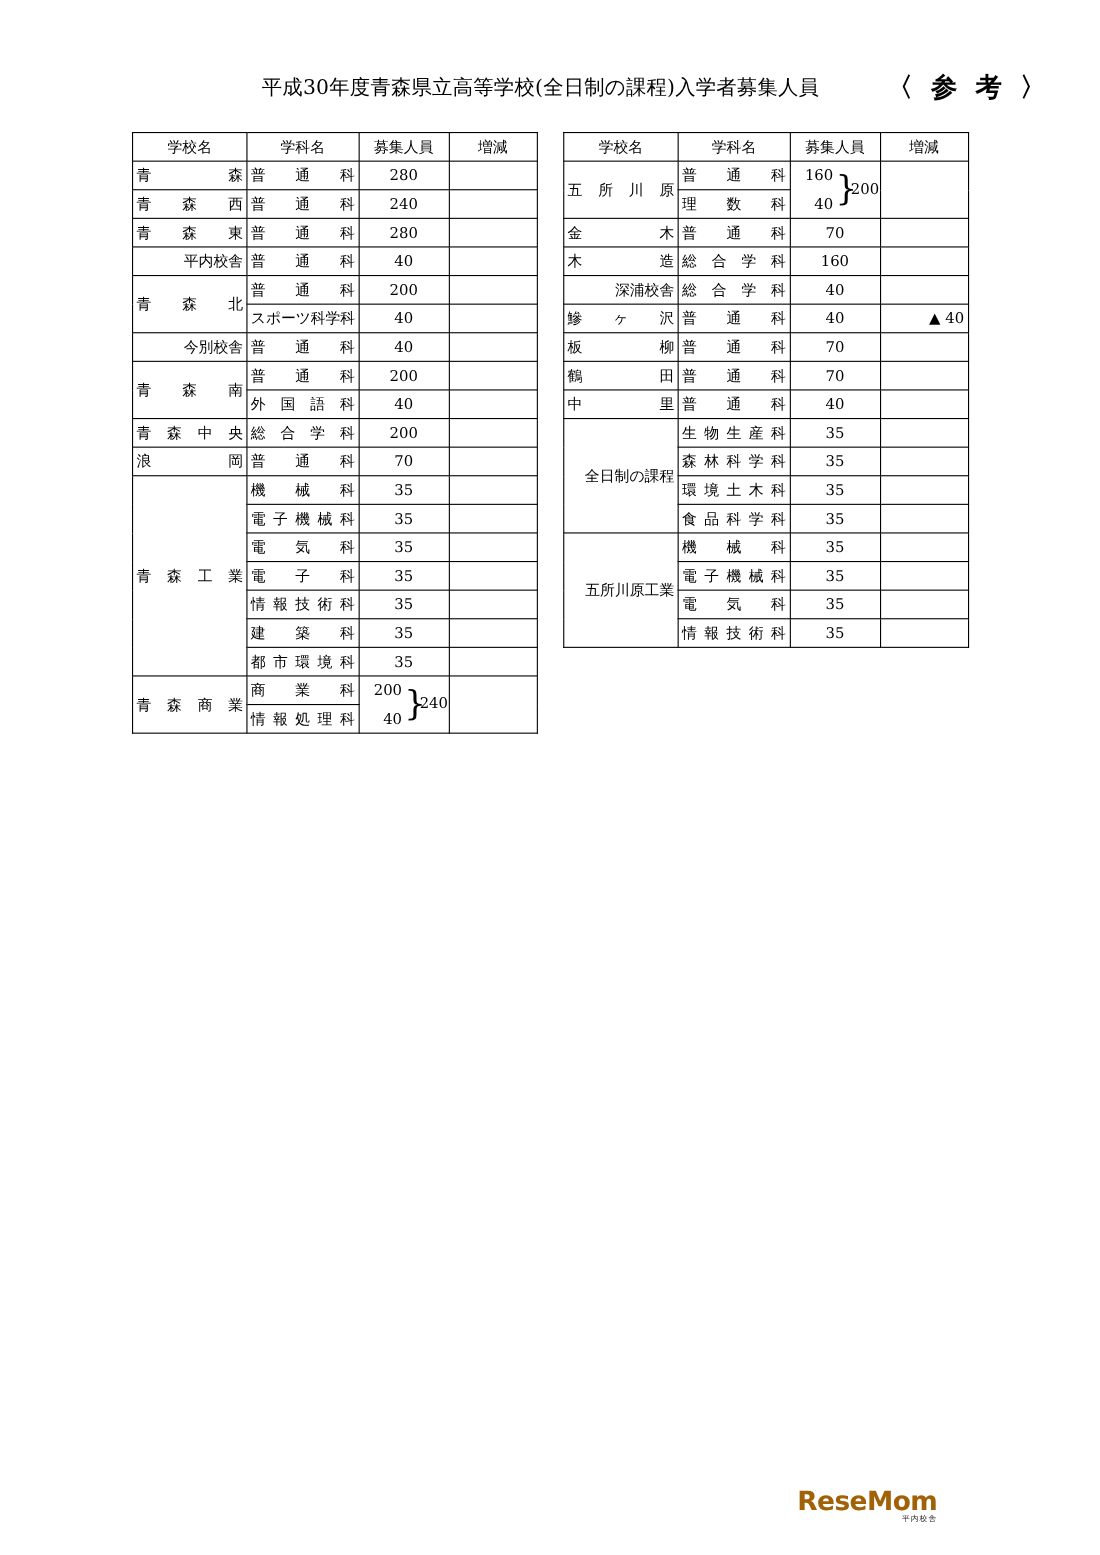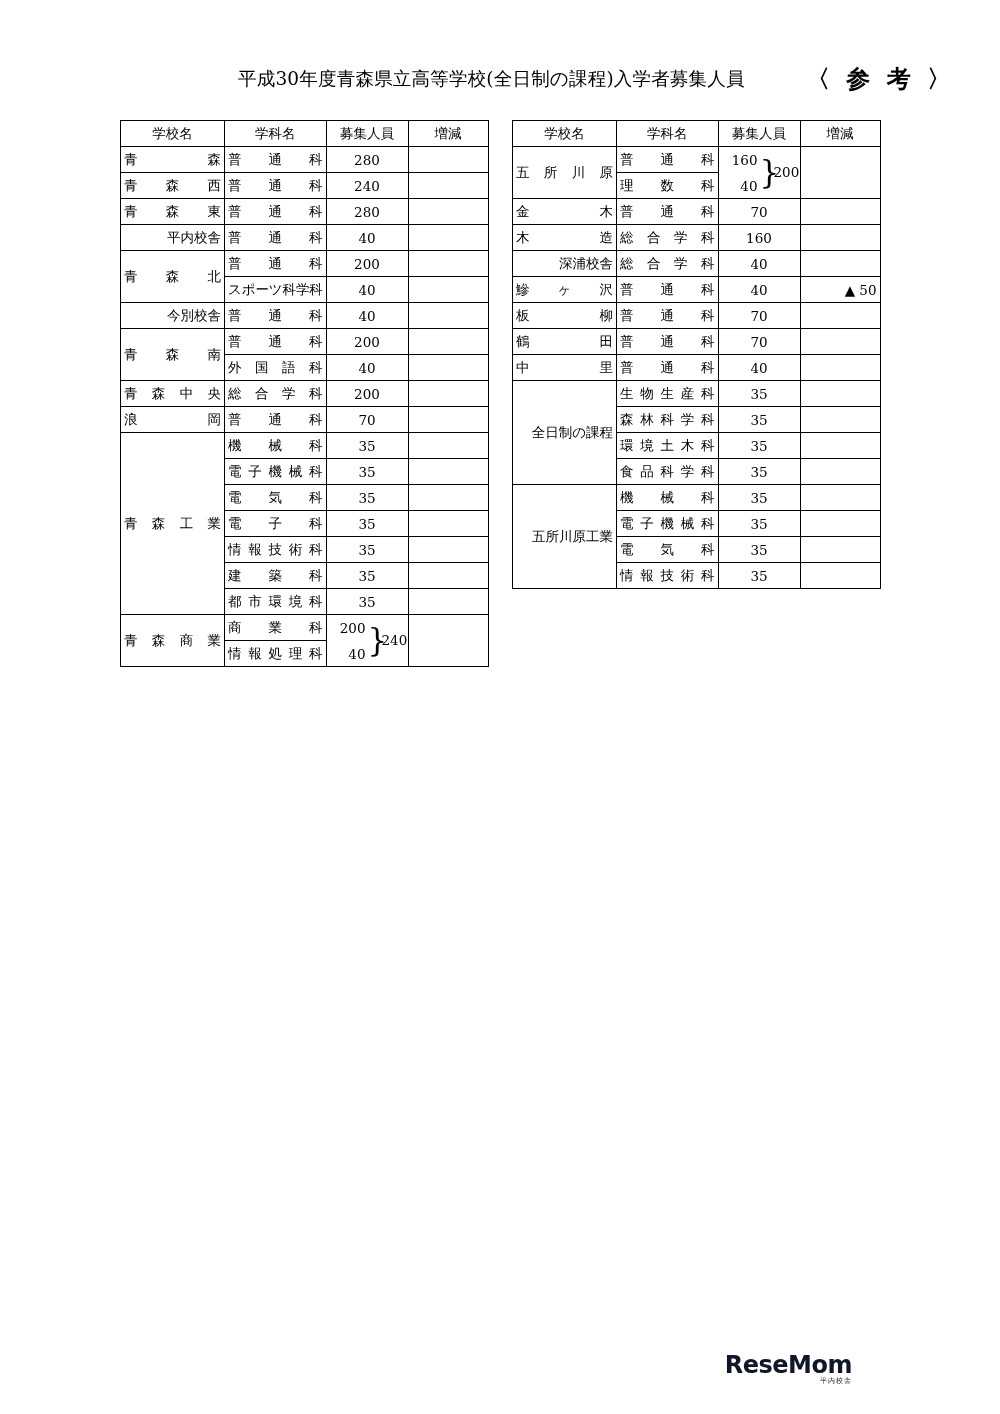--- a/index.html
+++ b/index.html
@@ -123,21 +123,21 @@
     position: absolute;
     right: 36px;
     bottom: 28px;
     text-align: right;
     font-family: "DejaVu Sans", sans-serif;
   }
   .logo-main {
     font-size: 24px;
     font-weight: bold;
     letter-spacing: -0.5px;
-    color: #0f172a;
+    color: #a16207;
   }
   .logo-sub {
     font-size: 7px;
     letter-spacing: 1px;
     color: #231f20;
     margin-top: -3px;
   }
 </style>
 </head>
 <body>
@@ -345,21 +345,21 @@
         <td class="ctr">深浦校舎</td>
         <td class="just">総　合　学　科</td>
         <td class="num">40</td>
         <td class="ctr"></td>
       </tr>
 
       <tr>
         <td class="just">鰺 ヶ 沢</td>
         <td class="just">普　通　科</td>
         <td class="num">40</td>
-        <td class="ctr">▲ 50</td>
+        <td class="ctr">▲ 40</td>
       </tr>
 
       <tr>
         <td class="just">板　　柳</td>
         <td class="just">普　通　科</td>
         <td class="num">70</td>
         <td class="ctr"></td>
       </tr>
 
       <tr>

